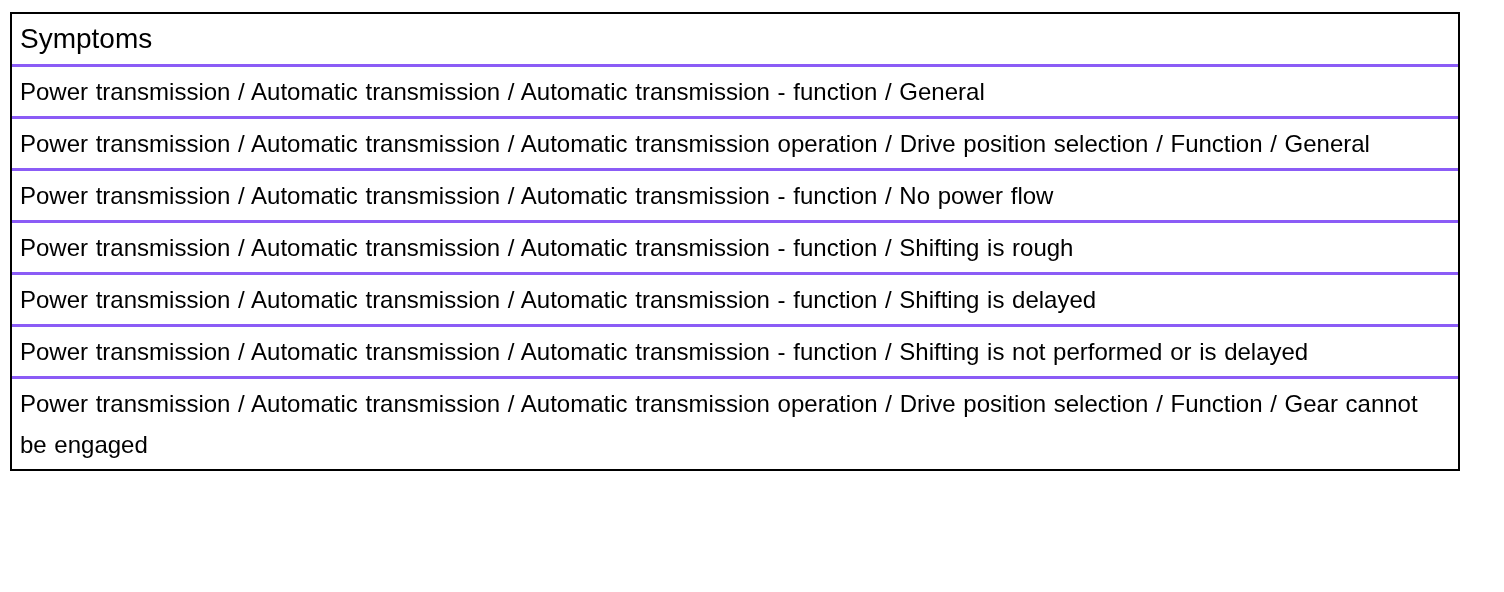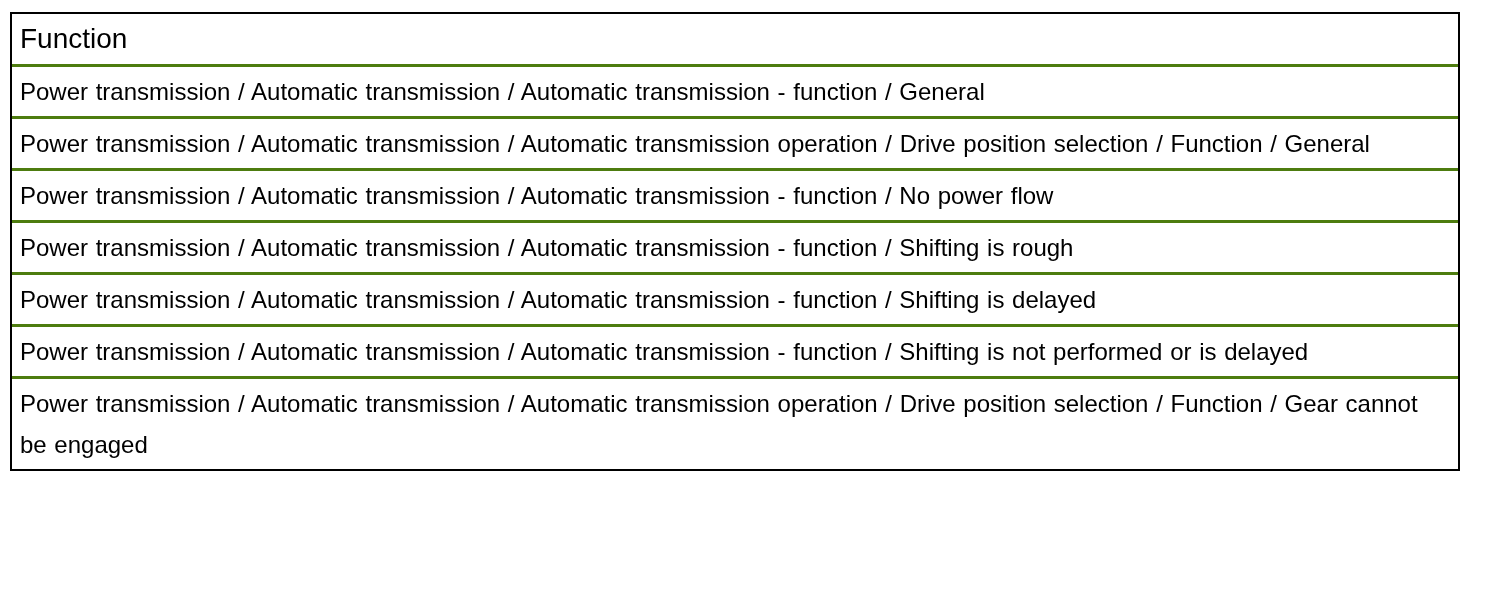--- a/index.html
+++ b/index.html
@@ -13,39 +13,39 @@
   }
   .symptoms-table {
     box-sizing: border-box;
     width: 1450px;
     margin: 12px 0 0 10px;
     border: 2px solid #000000;
     background: #ffffff;
   }
   .row {
     box-sizing: border-box;
-    border-top: 3px solid #4d7c0f;
+    border-top: 3px solid #8b5cf6;
     padding: 4px 18px 4px 8px;
     font-size: 24px;
     line-height: 41px;
     color: #000000;
     word-spacing: 1px;
   }
   .row.header {
     border-top: none;
     font-size: 28px;
     line-height: 44px;
     padding: 3px 6px 3px 8px;
   }
 </style>
 </head>
 <body>
 
 <div class="symptoms-table">
-  <div class="row header">Function</div>
+  <div class="row header">Symptoms</div>
   <div class="row">Power transmission / Automatic transmission / Automatic transmission - function / General</div>
   <div class="row">Power transmission / Automatic transmission / Automatic transmission operation / Drive position selection / Function / General</div>
   <div class="row">Power transmission / Automatic transmission / Automatic transmission - function / No power flow</div>
   <div class="row">Power transmission / Automatic transmission / Automatic transmission - function / Shifting is rough</div>
   <div class="row">Power transmission / Automatic transmission / Automatic transmission - function / Shifting is delayed</div>
   <div class="row">Power transmission / Automatic transmission / Automatic transmission - function / Shifting is not performed or is delayed</div>
   <div class="row">Power transmission / Automatic transmission / Automatic transmission operation / Drive position selection / Function / Gear cannot be engaged</div>
 </div>
 
 </body></html>

